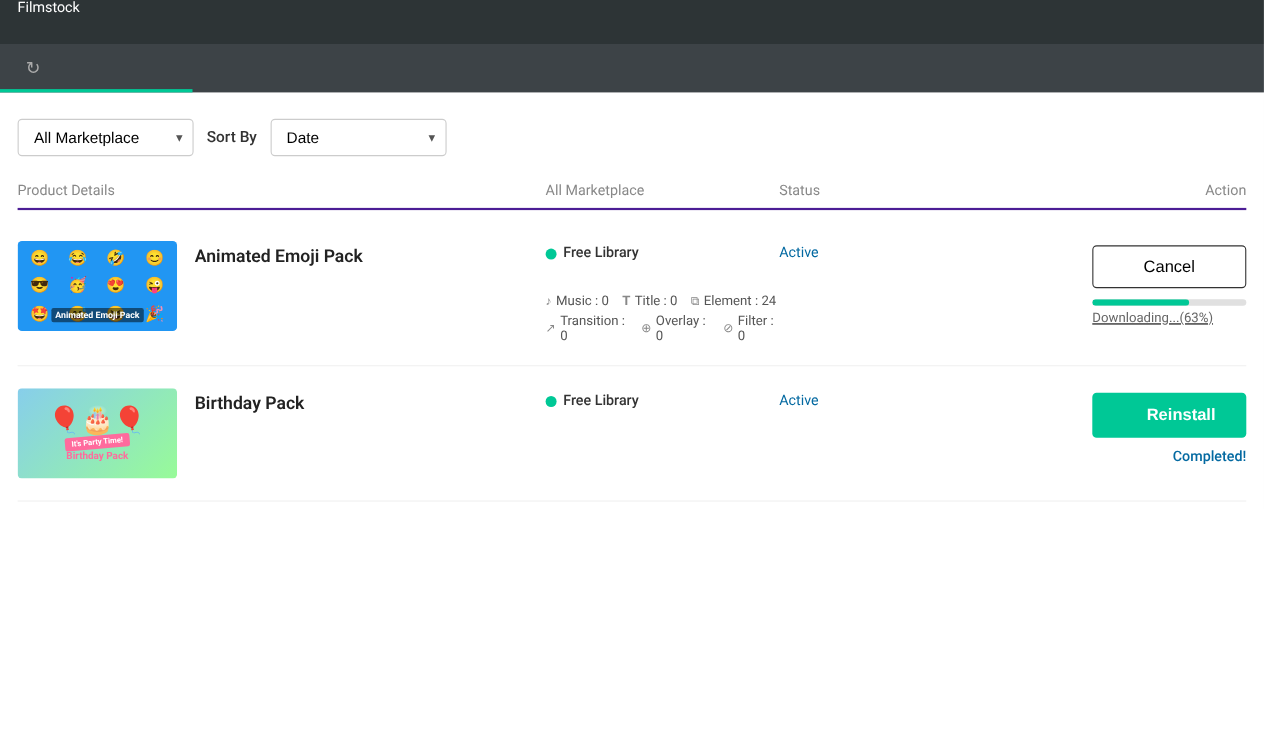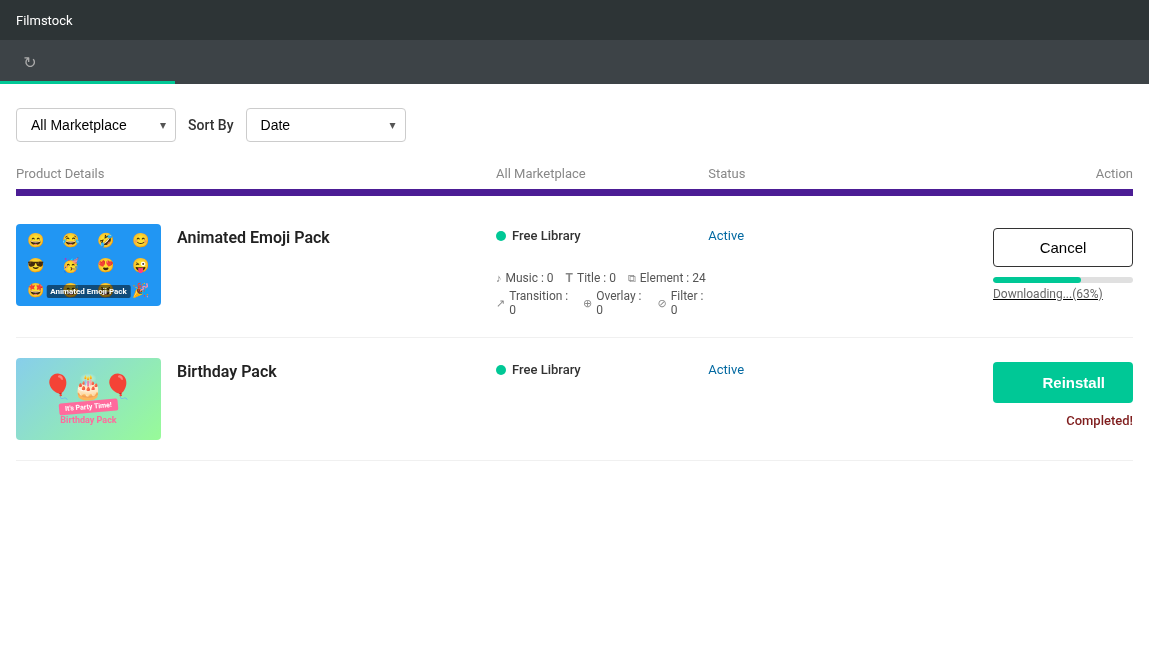--- a/index.html
+++ b/index.html
@@ -2,24 +2,24 @@
 <html><head>
   <meta charset="utf-8">
   <style>
     * { margin: 0; padding: 0; box-sizing: border-box; }
     body { font-family: -apple-system, BlinkMacSystemFont, 'Segoe UI', Roboto, sans-serif; background: #f5f5f5; }
 
     
     .titlebar {
       background: #2d3436;
       color: #fff;
-      padding: 12px 16px;
+      padding: 0 16px;
       height: 40px;
       display: flex;
-      align-items: center;
+      align-items: flex-start;
       font-size: 13px;
     }
 
     
     .topbar {
       background: #3d4347;
       height: 44px;
       display: flex;
       align-items: center;
       padding: 0 16px;
@@ -92,21 +92,21 @@
       font-size: 14px;
       font-weight: 500;
       color: #333;
     }
 
     
     .table-header {
       display: grid;
       grid-template-columns: 480px 1fr 1fr 1fr;
       padding: 0 0 8px 0;
-      border-bottom: 7px solid #4c1d95;
+      border-bottom: 2px solid #4c1d95;
       margin-bottom: 8px;
     }
     .table-header span {
       font-size: 13px;
       color: #888;
     }
 
     
     .product-row {
       display: grid;
@@ -325,21 +325,21 @@
     }
     .progress-label {
       font-size: 12px;
       color: #666;
       margin-top: 4px;
       text-align: left;
     }
 
     .completed-label {
       font-size: 13px;
-      color: #7f1d1d;
+      color: #0369a1;
       font-weight: 500;
       text-align: center;
     }
   </style>
 </head>
 <body>
 
 <div class="titlebar">
   <span>Filmstock</span>
 </div>

